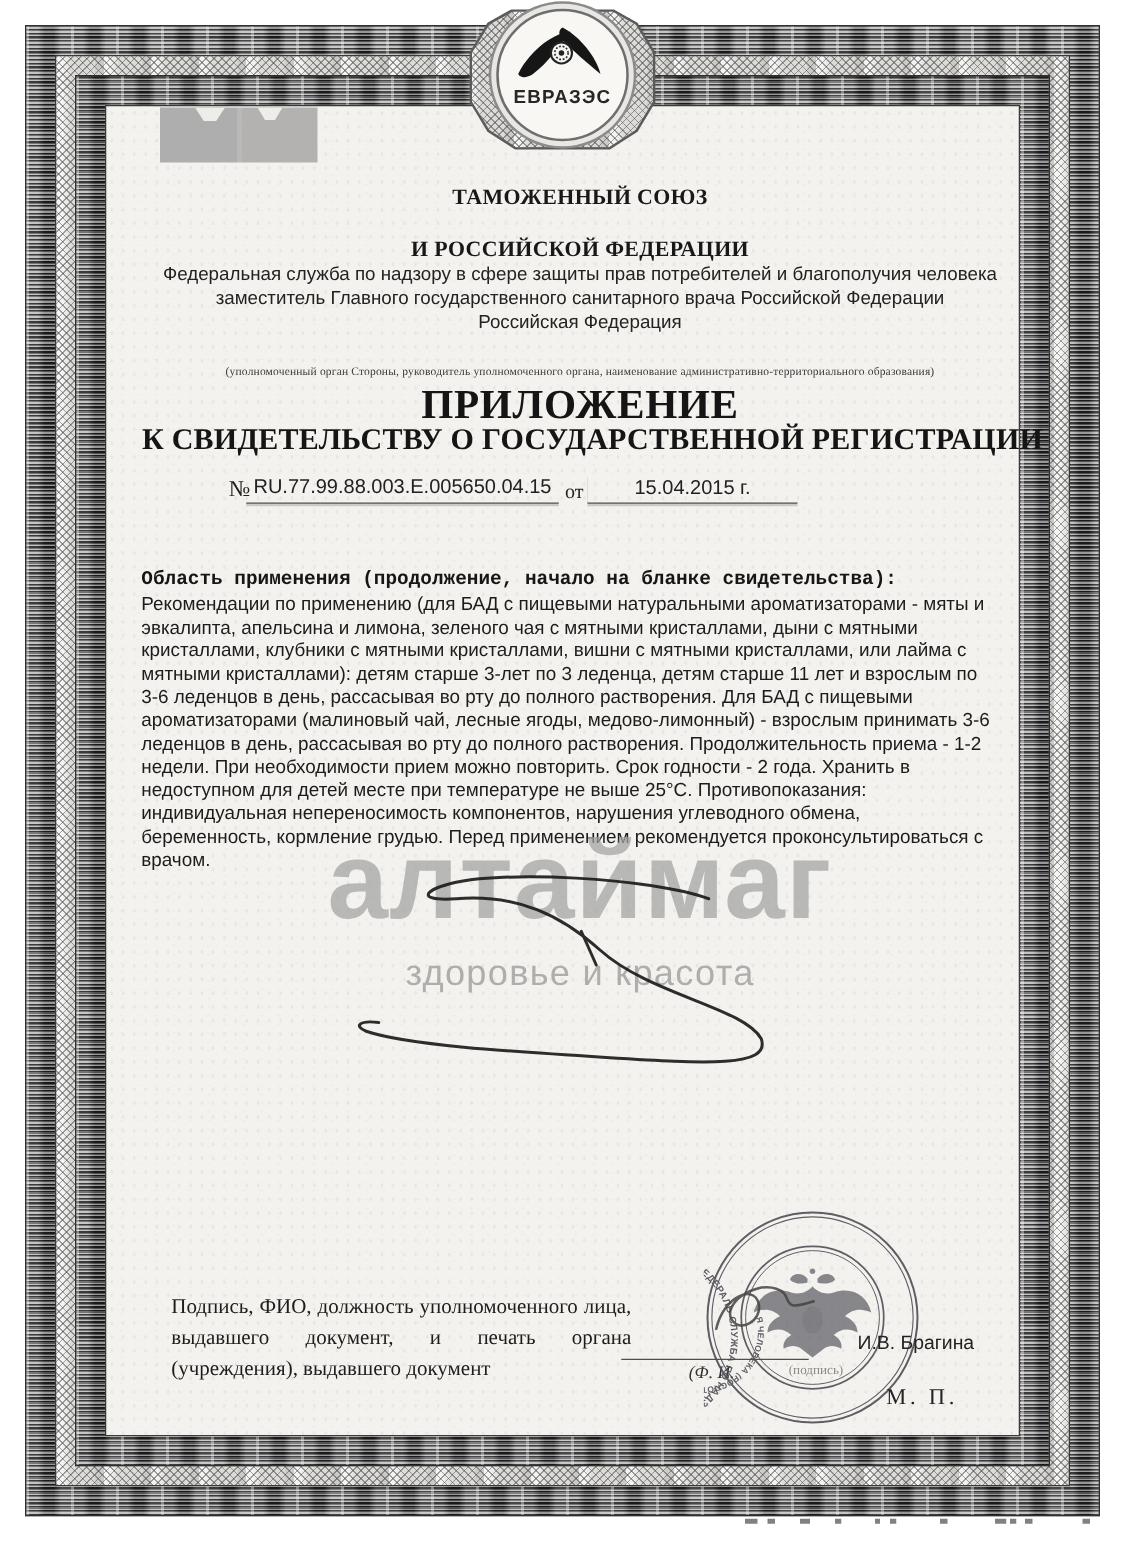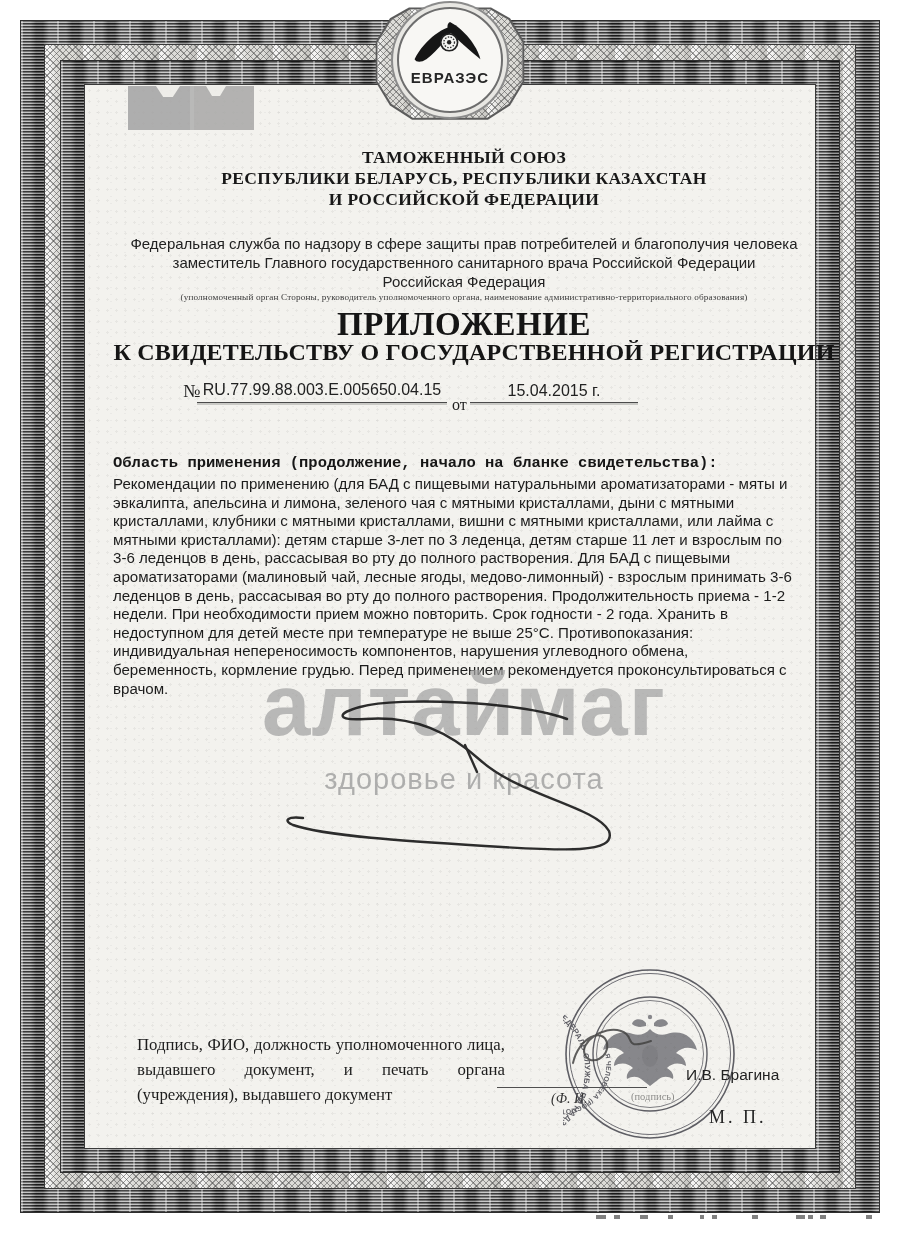--- a/index.html
+++ b/index.html
@@ -49,29 +49,29 @@
     clip-path:polygon(24% 3%,76% 3%,88% 12%,97% 32%,97% 66%,88% 86%,74% 98%,26% 98%,12% 86%,3% 66%,3% 32%,12% 12%);}
   .emblem-circle{position:absolute;left:50%;top:7px;transform:translateX(-50%);
     width:102px;height:102px;border-radius:50%;background:#f8f7f4;border:2px solid #6e6e6e;
     box-shadow:0 0 0 4px #e8e7e3,0 0 0 6px #8b8b8b;z-index:7;text-align:center;}
   .emblem-circle svg{display:block;margin:8px auto 0;}
   .emblem-label{font-family:"Liberation Sans",sans-serif;font-weight:bold;font-size:15px;
     letter-spacing:1px;color:#262626;margin-top:-2px;}
   
   .cline{position:absolute;left:0;right:0;text-align:center;padding-left:28px;}
   .hs{font-weight:bold;font-size:17.5px;letter-spacing:.3px;color:#181818;}
-  .hn{font-family:"Liberation Sans",sans-serif;font-size:15px;color:#222;margin-top:24px;}
+  .hn{font-family:"Liberation Sans",sans-serif;font-size:15px;color:#222;}
   .auth-note{font-size:9.2px;color:#3c3c3c;letter-spacing:.15px;}
   .t1{font-weight:bold;font-size:33px;letter-spacing:.5px;color:#151515;}
   .t2{font-weight:bold;font-size:24px;letter-spacing:.2px;color:#151515;margin-left:20px;}
   .numrow span{position:absolute;white-space:nowrap;}
   .uline{position:absolute;border-bottom:1.4px solid #4a4a4a;box-shadow:0 2px 0 rgba(60,60,60,.22);}
   .no-label{font-size:18px;}
   .num-val,.date-val{font-family:"Liberation Sans",sans-serif;font-size:16px;color:#212121;text-align:center;}
-  .ot-label{font-size:16px;margin-top:11px;}
+  .ot-label{font-size:16px;}
   .info-note{font-size:9.2px;color:#3f3f3f;}
   .body-head{position:absolute;left:113px;width:690px;font-family:Liberation Mono, monospace;
     font-weight:bold;font-size:15.5px;color:#161616;}
   .body-par{position:absolute;left:113px;width:681px;font-family:"Liberation Sans",sans-serif;
     font-size:15.1px;line-height:18.6px;color:#1c1c1c;text-align:left;}
   .wm-title{font-family:"Liberation Sans",sans-serif;font-weight:bold;font-size:87px;
     color:#a2a2a2;opacity:.72;letter-spacing:1px;z-index:1;}
   .wm-sub{font-family:"Liberation Sans",sans-serif;font-size:29px;color:#9e9e9e;opacity:.8;
     letter-spacing:1px;z-index:1;}
   .sig-svg{position:absolute;left:265px;top:688px;z-index:2;}
@@ -112,21 +112,20 @@
       <path d="M8,50 C20,26 44,10 58,10 C48,22 36,40 22,50 C16,54 10,54 8,50 Z" fill="#161616"></path>
       <path d="M50,6 C66,14 82,34 86,50 C74,40 60,28 50,18 C46,14 46,8 50,6 Z" fill="#161616"></path>
       <circle cx="49" cy="30" r="10" fill="#f5f5f2" stroke="#222" stroke-width="2"></circle>
       <circle cx="49" cy="30" r="6.3" fill="none" stroke="#333" stroke-width="1.6" stroke-dasharray="1.8 1.6"></circle>
       <circle cx="49" cy="30" r="2.6" fill="#222"></circle>
     </svg>
     <div class="emblem-label">ЕВРАЗЭС</div>
   </div>
 
   <div class="cline hs" style="top:147px">ТАМОЖЕННЫЙ СОЮЗ</div>
-  <div class="cline hs" style="top:168px">РЕСПУБЛИКИ БЕЛАРУСЬ, РЕСПУБЛИКИ КАЗАХСТАН</div>
   <div class="cline hs" style="top:189px">И РОССИЙСКОЙ ФЕДЕРАЦИИ</div>
   <div class="cline hn" style="top:211px">Федеральная служба по надзору в сфере защиты прав потребителей и благополучия человека</div>
   <div class="cline hn" style="top:230px">заместитель Главного государственного санитарного врача Российской Федерации</div>
   <div class="cline hn" style="top:249px">Российская Федерация</div>
 
   <div class="cline auth-note" style="top:292px">(уполномоченный орган Стороны, руководитель уполномоченного органа, наименование административно-территориального образования)</div>
 
   <div class="cline t1" style="top:306px">ПРИЛОЖЕНИЕ</div>
   <div class="cline t2" style="top:339px">К СВИДЕТЕЛЬСТВУ О ГОСУДАРСТВЕННОЙ РЕГИСТРАЦИИ</div>
 

